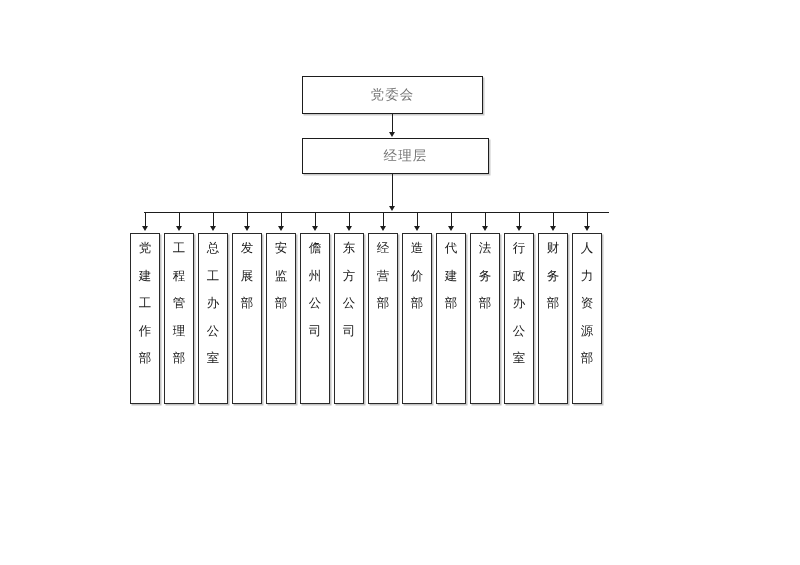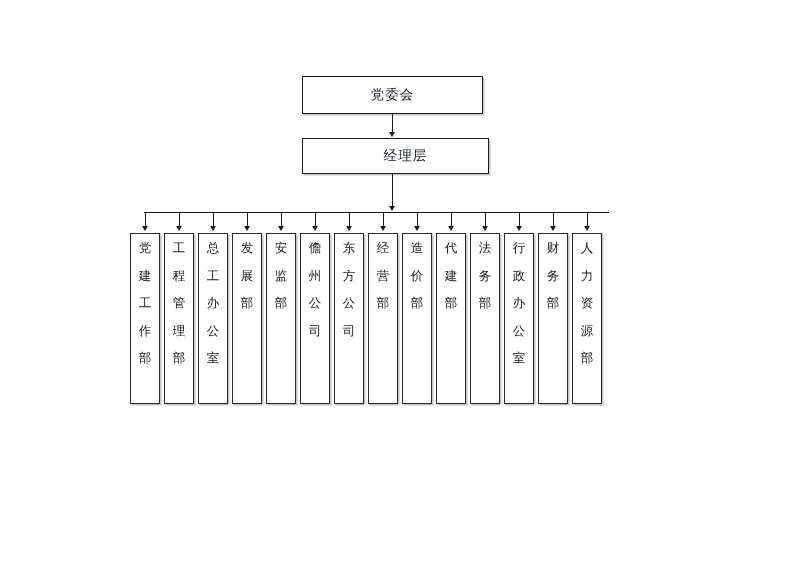--- a/index.html
+++ b/index.html
@@ -33,21 +33,21 @@
     border: 1px solid #1d1d1d;
     box-shadow: 1.5px 1.5px 0 0 #c9c9c9;
     display: flex;
     align-items: center;
     justify-content: center;
   }
   .top-box .box-label {
     font-size: 13.5px;
     line-height: 1;
     letter-spacing: 1.2px;
-    color: #0f172a;
+    color: #737373;
     white-space: nowrap;
   }
 
   #box-party-committee {
     left: 302px;
     top: 76px;
     width: 181px;
     height: 38px;
   }
   #box-management {

